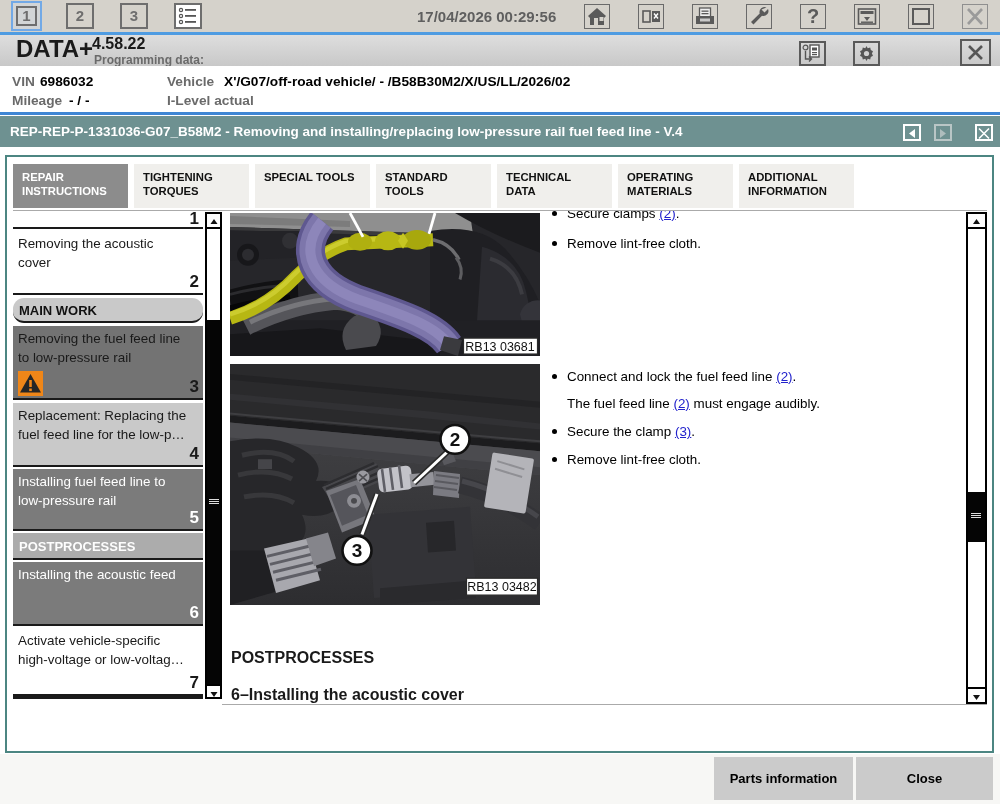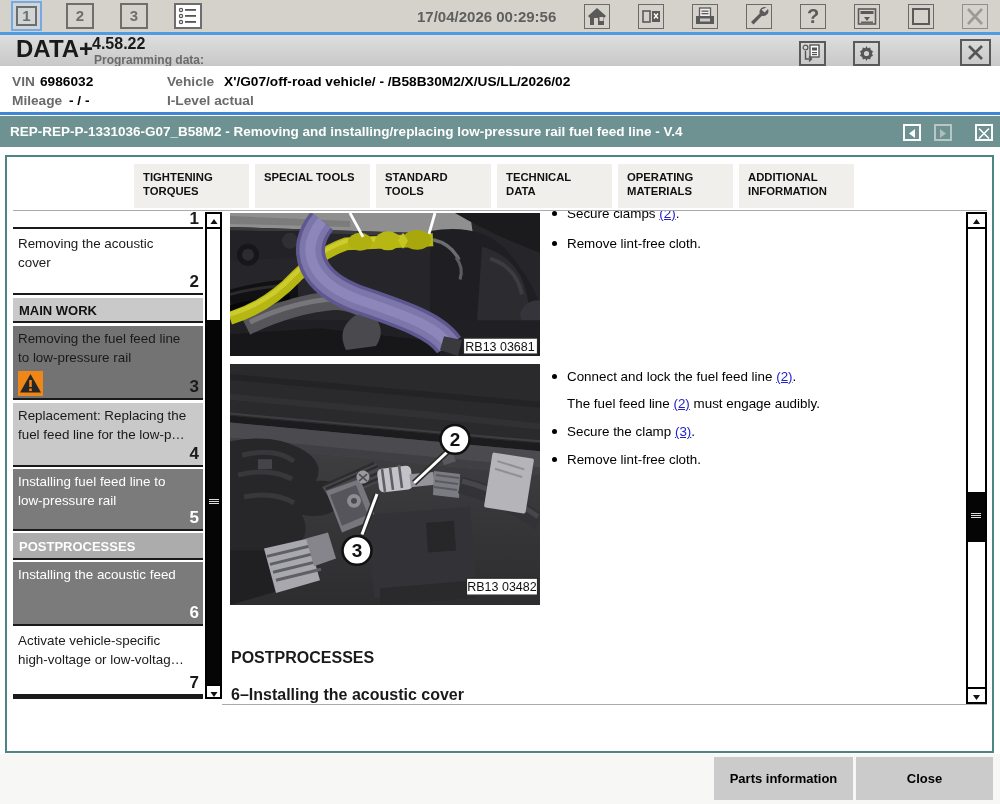--- a/index.html
+++ b/index.html
@@ -167,37 +167,38 @@
         </svg></div>
     <div class="nav-btn" style="left:934px; border-color:#b9c6c6;"><svg width="14" height="13" viewBox="0 0 14 13">
           <path d="M4 2 L10 6.5 L4 11 Z" fill="#aebdbd"></path>
         </svg></div>
     <div class="nav-btn" style="left:975px;"><svg width="14" height="13" viewBox="0 0 14 13">
           <path d="M2 1.5 L12 11.5 M12 1.5 L2 11.5" stroke="#fff" stroke-width="1.6"></path>
         </svg></div>
   </div>
 
   <div class="abs" id="frame">
+    <div class="tab active" style="left:6px;">REPAIR<br>INSTRUCTIONS</div>
     <div class="tab" style="left:127px;">TIGHTENING<br>TORQUES</div>
     <div class="tab" style="left:248px;">SPECIAL TOOLS</div>
     <div class="tab" style="left:369px;">STANDARD<br>TOOLS</div>
     <div class="tab" style="left:490px;">TECHNICAL<br>DATA</div>
     <div class="tab" style="left:611px;">OPERATING<br>MATERIALS</div>
     <div class="tab" style="left:732px;">ADDITIONAL<br>INFORMATION</div>
     <div id="tabline"></div>
 
     <div id="sidebar">
       <div class="sb-item" style="top:0px; height:18px; background:#fff;">
           <div class="num" style="bottom:-2px;">1</div>
         </div>
       <div class="sb-item" style="top:20px; height:64px; background:#fff;">
           <div class="txt">Removing the acoustic<br>cover</div>
           <div class="num">2</div>
         </div>
-      <div class="sb-head" style="top:87px; height:25px; background:#c9c9c9; color:#111; line-height:25px; padding-left:6px;">MAIN WORK</div>
+      <div class="sb-head" style="top:87px; height:25px; background:#c9c9c9; color:#111; line-height:25px; padding-left:6px;border-radius:11px;">MAIN WORK</div>
       <div class="sb-item" style="top:115px; height:74px; background:#737373;">
           <div class="txt">Removing the fuel feed line<br>to low-pressure rail</div>
         <svg style="position:absolute; left:5px; top:45px;" width="25" height="25" viewBox="0 0 25 25">
             <rect width="25" height="25" fill="#ef8618"></rect>
             <path d="M12.5 3 L23 21.5 L2 21.5 Z" fill="#262626"></path>
             <rect x="11.2" y="9" width="2.6" height="7" fill="#ef8618"></rect>
             <rect x="11.2" y="17.5" width="2.6" height="2.6" fill="#ef8618"></rect>
           </svg>
         <div class="num">3</div>
         </div>

